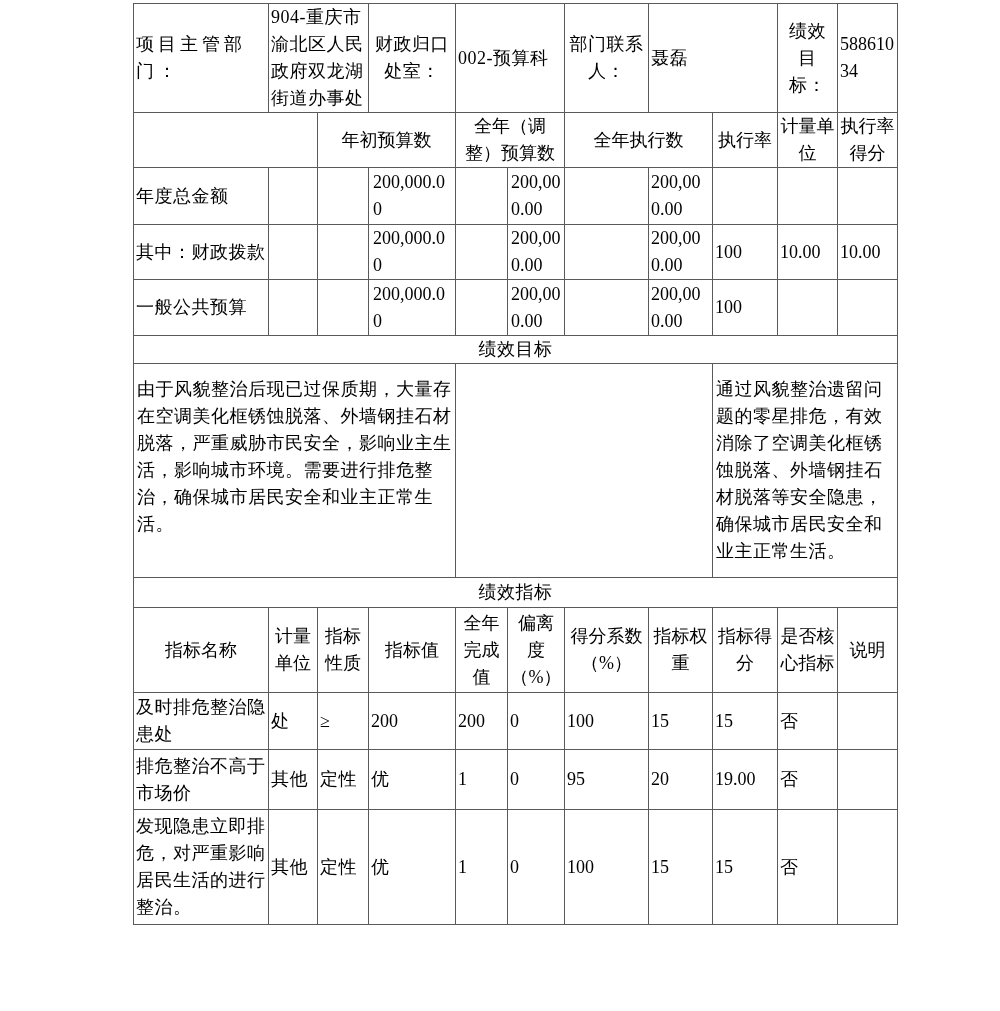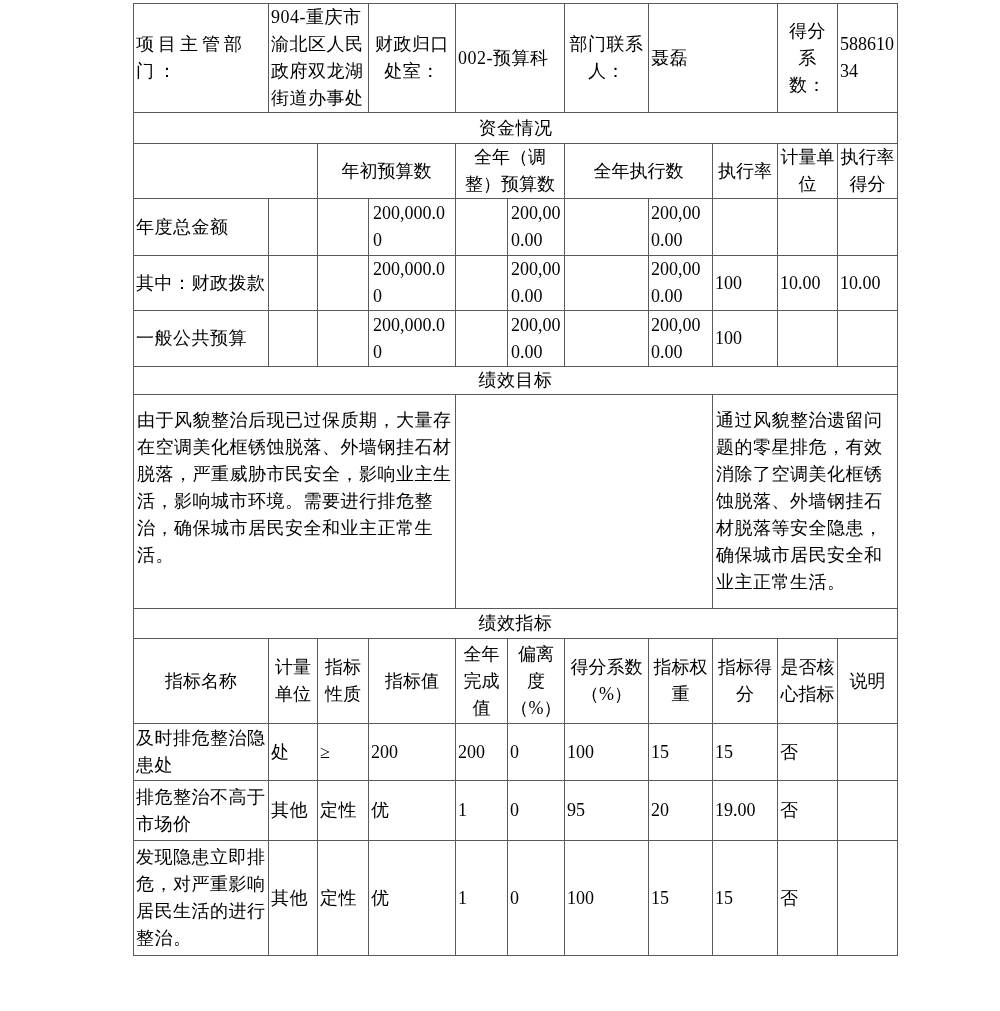--- a/index.html
+++ b/index.html
@@ -52,27 +52,24 @@
     </colgroup>
 
     <tbody>
         <tr style="height:107px">
       <td class="r ls4">项目主管部门：</td>
       <td colspan="2">904-重庆市渝北区人民政府双龙湖街道办事处</td>
       <td class="c">财政归口处室：</td>
       <td colspan="2">002-预算科</td>
       <td class="c">部门联系人：</td>
       <td colspan="2">聂磊</td>
-      <td class="c">得分系数：</td>
+      <td class="c">绩效目标：</td>
       <td class="num">58861034</td>
     </tr>
 
-    <tr style="height:31px">
-      <td colspan="11" class="c">资金情况</td>
-    </tr>
     <tr style="height:55px">
       <td colspan="2"></td>
       <th colspan="2">年初预算数</th>
       <th colspan="2">全年（调整）预算数</th>
       <th colspan="2">全年执行数</th>
       <th>执行率</th>
       <th>计量单位</th>
       <th>执行率得分</th>
     </tr>
 

